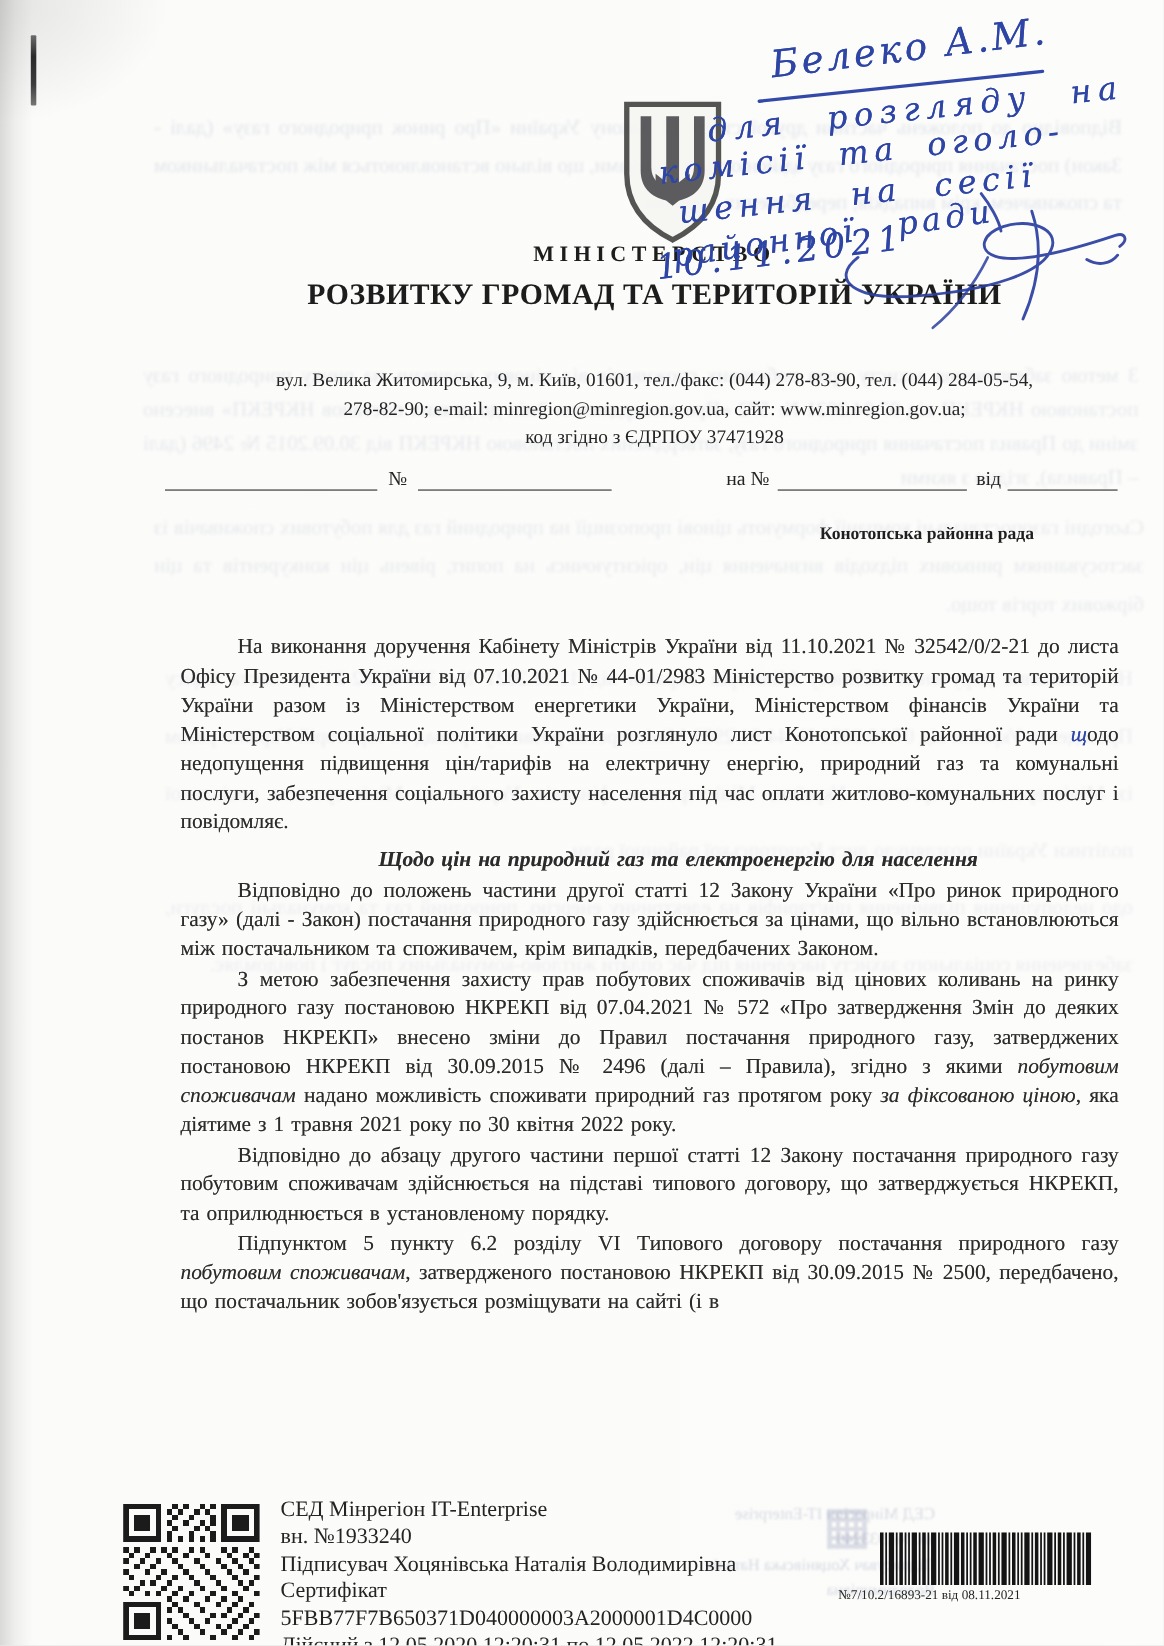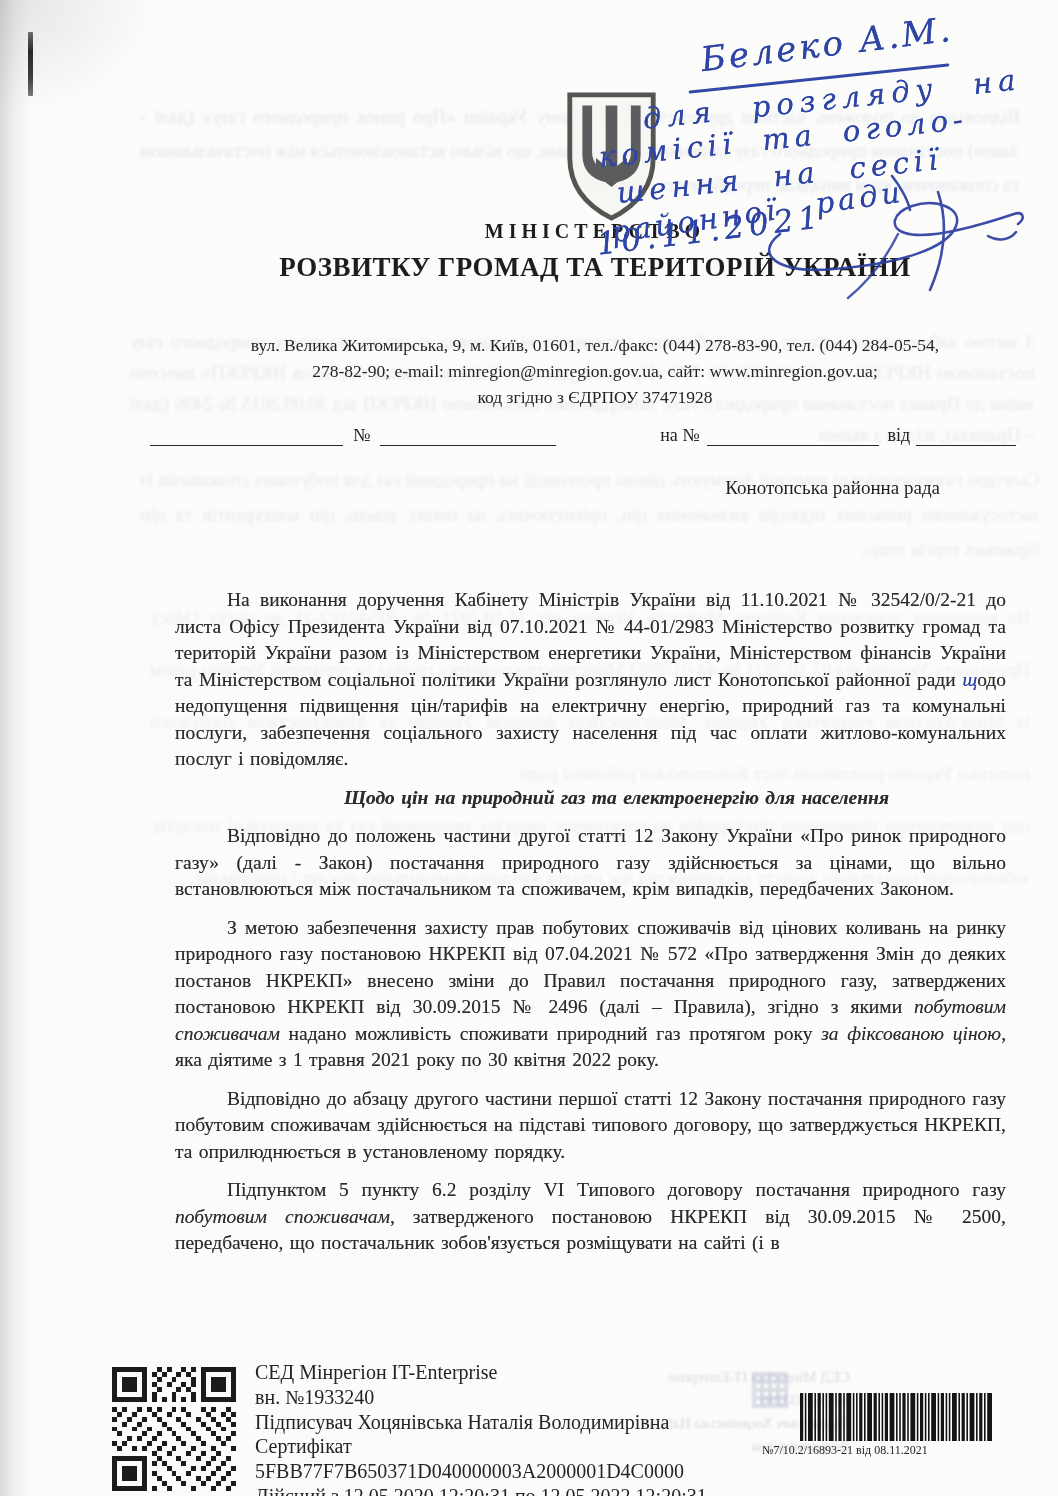--- a/index.html
+++ b/index.html
@@ -50,27 +50,27 @@
     font-weight:bold;font-size:20px;letter-spacing:5px;color:#1d1d1d;}
   .min2{position:absolute;left:120px;top:252px;width:950px;text-align:center;z-index:2;
     font-weight:bold;font-size:27px;letter-spacing:.5px;color:#1d1d1d;}
   .addr{position:absolute;left:120px;top:332px;width:950px;text-align:center;z-index:2;
     font-size:17.5px;line-height:26px;color:#242424;}
   .refrow{position:absolute;left:150px;top:420px;width:868px;z-index:2;display:flex;
     align-items:flex-end;font-size:18px;color:#242424;height:26px;}
   .uline{border-bottom:1.6px solid #2a2a2a;height:22px;display:inline-block;}
   .u1{width:193px;} .u2{width:176px;margin-left:10px;} .u3{width:172px;margin-left:8px;} .u4{width:100px;margin-left:6px;}
   .lblno{margin-left:10px;} .lblna{margin-left:104px;} .lblvid{margin-left:8px;}
-  .recipient{position:absolute;right:118px;top:477px;z-index:2;font-weight:normal;font-size:19px;color:#1f1f1f;}
+  .recipient{position:absolute;right:118px;top:477px;z-index:2;font-weight:bold;font-size:16px;color:#1f1f1f;}
 
   
   .bodytext{position:absolute;left:163px;top:575px;width:855px;z-index:2;
     font-size:19.5px;line-height:26.5px;word-spacing:1.5px;
     text-shadow:0 0 .4px rgba(25,25,25,.5);}
-  .para{margin:12px;text-align:justify;text-indent:52px;}
+  .para{margin:1px;text-align:justify;text-indent:52px;}
   .sub{margin:7px 0 2px 0;text-indent:52px;font-style:italic;font-weight:bold;text-align:center;}
   .it{font-style:italic;}
   .hwletter{color:#2e45a5;font-style:italic;text-shadow:0 0 .6px #3a51b0;}
 
   
   .qr{position:absolute;left:112px;top:1367px;width:124px;height:124px;z-index:2;}
   .sed{position:absolute;left:255px;top:1360px;width:520px;z-index:2;font-size:20px;line-height:24.8px;color:#242424;}
   .barcode{position:absolute;left:800px;top:1393px;width:192px;height:48px;z-index:2;}
   .docnum{position:absolute;left:762px;top:1443px;width:270px;z-index:2;font-size:12px;color:#242424;white-space:nowrap;}
 </style>

